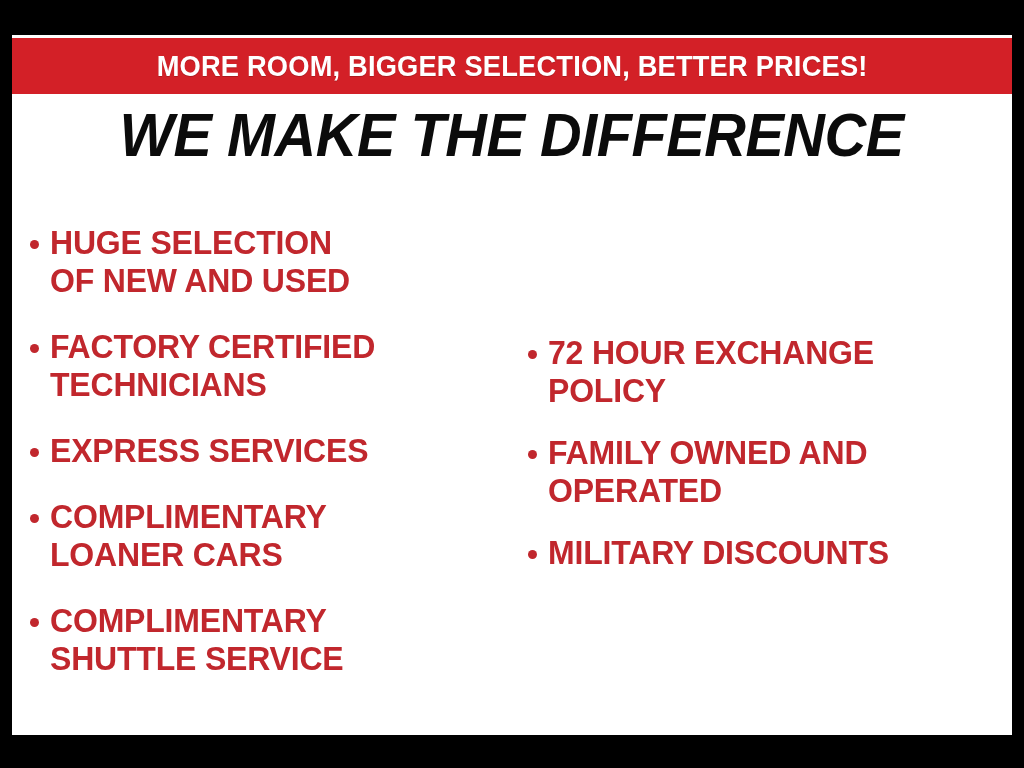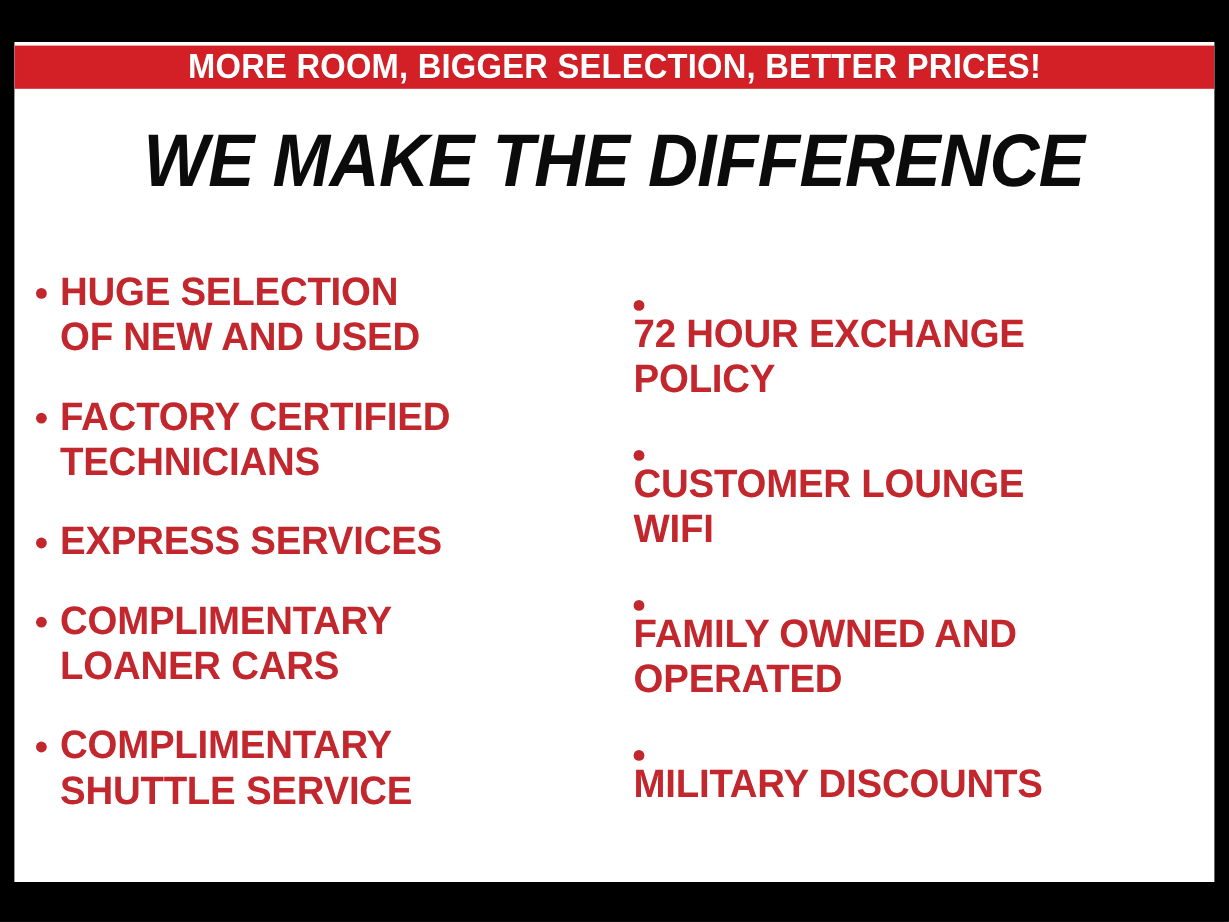--- a/index.html
+++ b/index.html
@@ -33,21 +33,21 @@
     background: #ffffff;
     overflow: hidden;
   }
 
   
   #banner {
     position: absolute;
     left: 0;
     top: 3px;
     width: 1000px;
-    height: 36px;
+    height: 56px;
     background: #d32027;
     display: flex;
     align-items: center;
     justify-content: center;
     box-sizing: border-box;
   }
   #banner-text {
     color: #ffffff;
     font-family: "Liberation Sans", sans-serif;
     font-weight: bold;
@@ -101,21 +101,21 @@
     width: 492px;
     padding-left: 8px;
   }
 
   .bullet-item {
     display: flex;
     align-items: flex-start;
     margin-bottom: 26px;
   }
   #left-column .bullet-item { margin-bottom: 28px; }
-  #right-column .bullet-item { margin-bottom: 24px; flex-direction: column; }
+  #right-column .bullet-item { margin-bottom: 24px; }
 
   .bullet-dot {
     flex: 0 0 auto;
     width: 9px;
     height: 9px;
     border-radius: 50%;
     background: #c1272d;
     margin-top: 16px;
     margin-right: 11px;
   }
@@ -186,25 +186,20 @@
 
       <div id="right-column" class="bullet-column">
 
         <div class="bullet-item">
           <span class="bullet-dot"></span>
           <span class="bullet-label">72 HOUR EXCHANGE
 POLICY</span>
         </div>
 
 
-        <div class="bullet-item">
-          <span class="bullet-dot"></span>
-          <span class="bullet-label">CUSTOMER LOUNGE
-WIFI</span>
-        </div>
 
         <div class="bullet-item">
           <span class="bullet-dot"></span>
           <span class="bullet-label">FAMILY OWNED AND
 OPERATED</span>
         </div>
 
         <div class="bullet-item">
           <span class="bullet-dot"></span>
           <span class="bullet-label">MILITARY DISCOUNTS</span>

